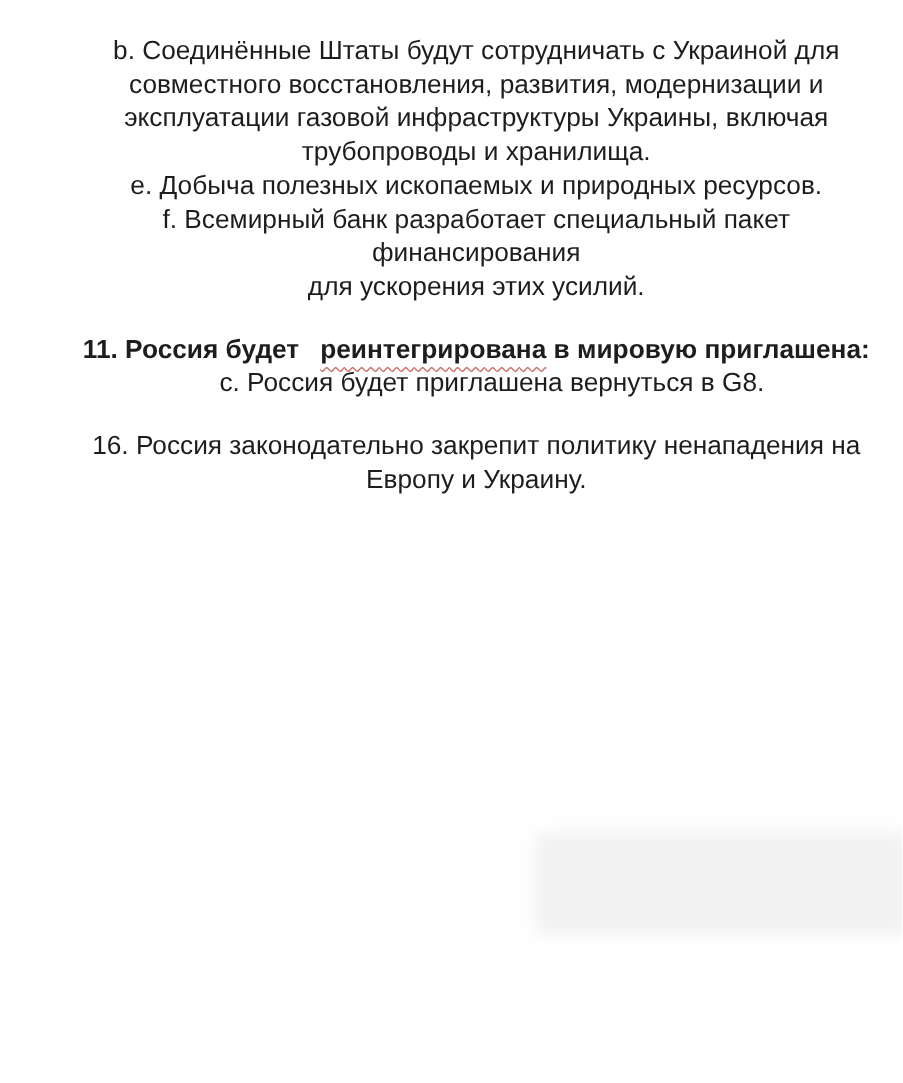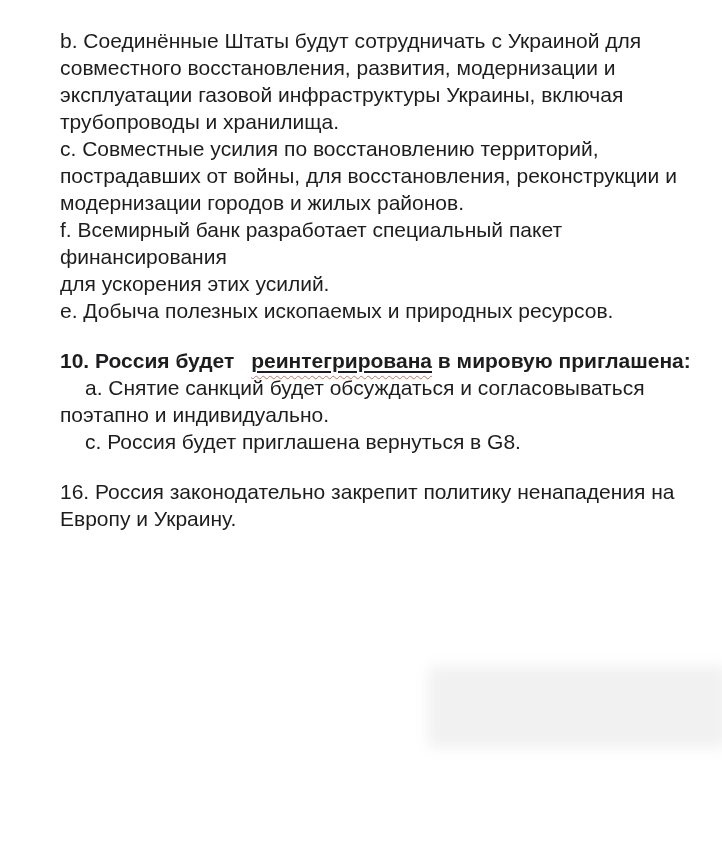--- a/index.html
+++ b/index.html
@@ -12,32 +12,32 @@
     width: 722px;
     height: 866px;
     box-sizing: border-box;
     padding: 27px 20px 0 60px;
     background: #ffffff;
     overflow: hidden;
     font-family: "Liberation Sans", "DejaVu Sans", sans-serif;
     font-size: 21px;
     line-height: 27px;
     color: #1d1d1f;
+    text-align: center;
     -webkit-font-smoothing: antialiased;
   }
   .doc p {
     margin: 0;
     white-space: pre-wrap;
   }
   .doc p.gap   { margin-top: 23px; }
   .doc p.bold  { font-weight: 700; }
   .doc p.indent { text-indent: 25px; }
   
   .u {
-    text-decoration: underline;
     text-decoration-thickness: 2px;
     text-underline-offset: 3px;
     margin-left: 11px;
   }
   
   .sq {
     text-decoration: underline wavy;
     text-decoration-color: #c97166;
     text-decoration-thickness: 1px;
     text-underline-offset: 7px;
@@ -57,27 +57,22 @@
 </style>
 </head>
 <body>
 
 <div class="page">
   <div class="doc" id="doc">
       <p class=""><span>b. Соединённые Штаты будут сотрудничать с Украиной для
 совместного восстановления, развития, модернизации и
 эксплуатации газовой инфраструктуры Украины, включая
 трубопроводы и хранилища.</span></p>
-      <p class=""><span>c. Совместные усилия по восстановлению территорий,
-пострадавших от войны, для восстановления, реконструкции и
-модернизации городов и жилых районов.</span></p>
+      <p class=""><span>e. Добыча полезных ископаемых и природных ресурсов.</span></p>
       <p class=""><span>f. Всемирный банк разработает специальный пакет финансирования
 для ускорения этих усилий.</span></p>
-      <p class=""><span>e. Добыча полезных ископаемых и природных ресурсов.</span></p>
-      <p class="gap bold "><span>10. Россия будет </span><span class="u"><span class="sq">реинтегрирована</span></span><span> в мировую приглашена:</span></p>
-      <p class="indent"><span>a. Снятие санкций будет обсуждаться и согласовываться
-поэтапно и индивидуально.</span></p>
+      <p class="gap bold "><span>11. Россия будет </span><span class="u"><span class="sq">реинтегрирована</span></span><span> в мировую приглашена:</span></p>
       <p class="indent"><span>c. Россия будет приглашена вернуться в G8.</span></p>
       <p class="gap "><span>16. Россия законодательно закрепит политику ненападения на
 Европу и Украину.</span></p>
     </div>
   <div class="shade"></div>
 </div>
 
 </body></html>

